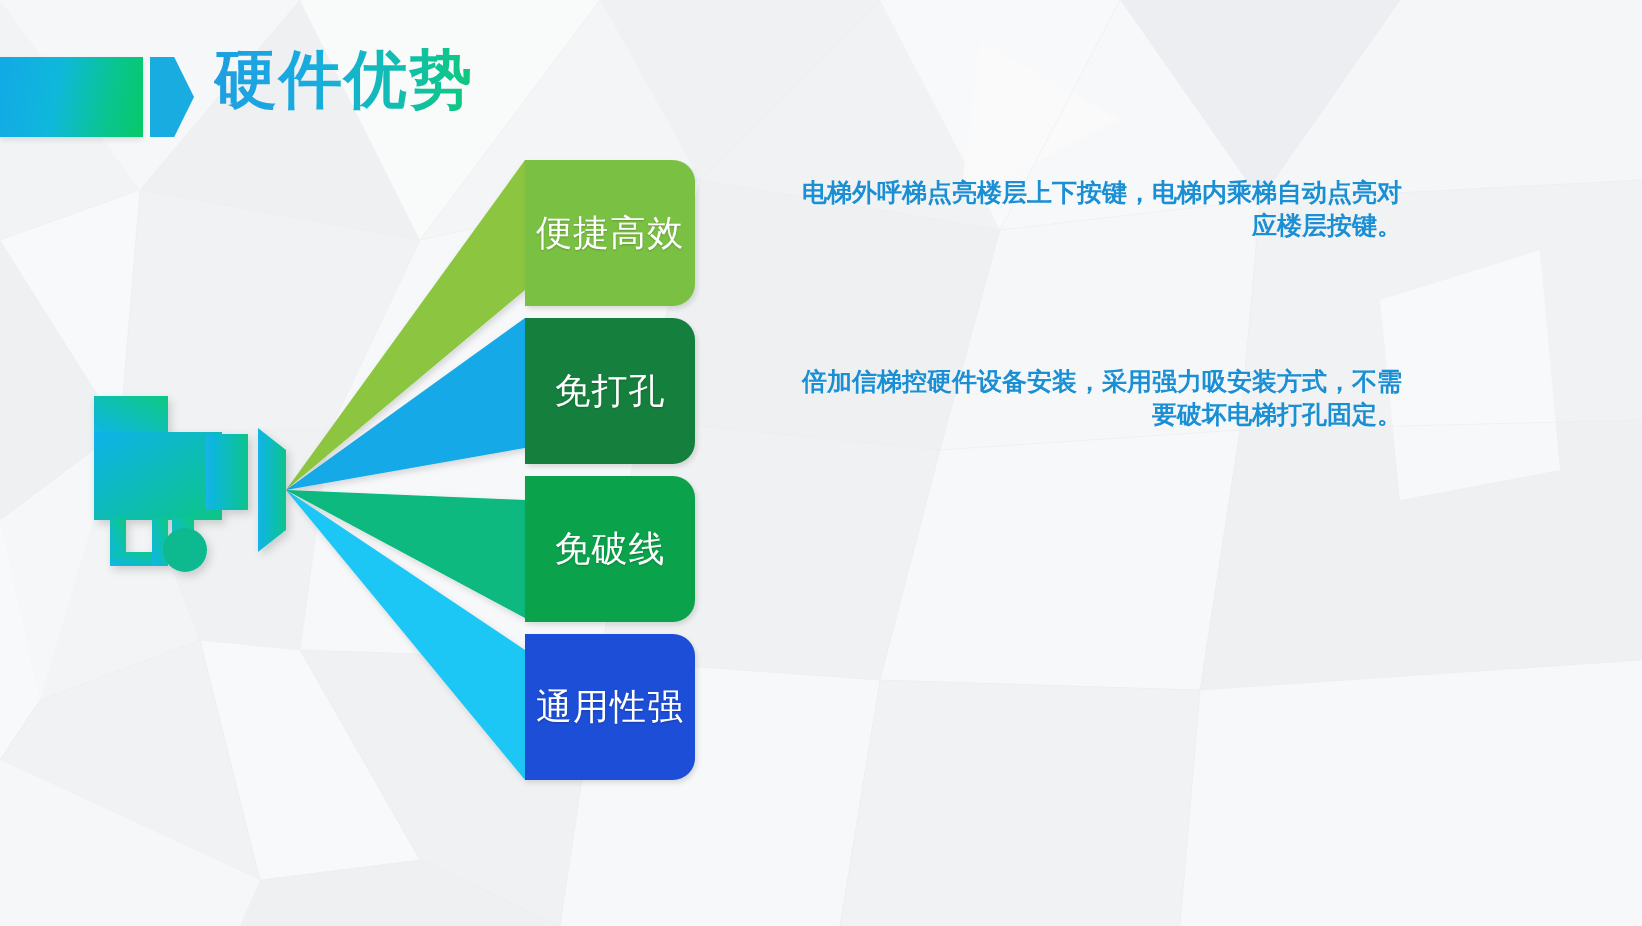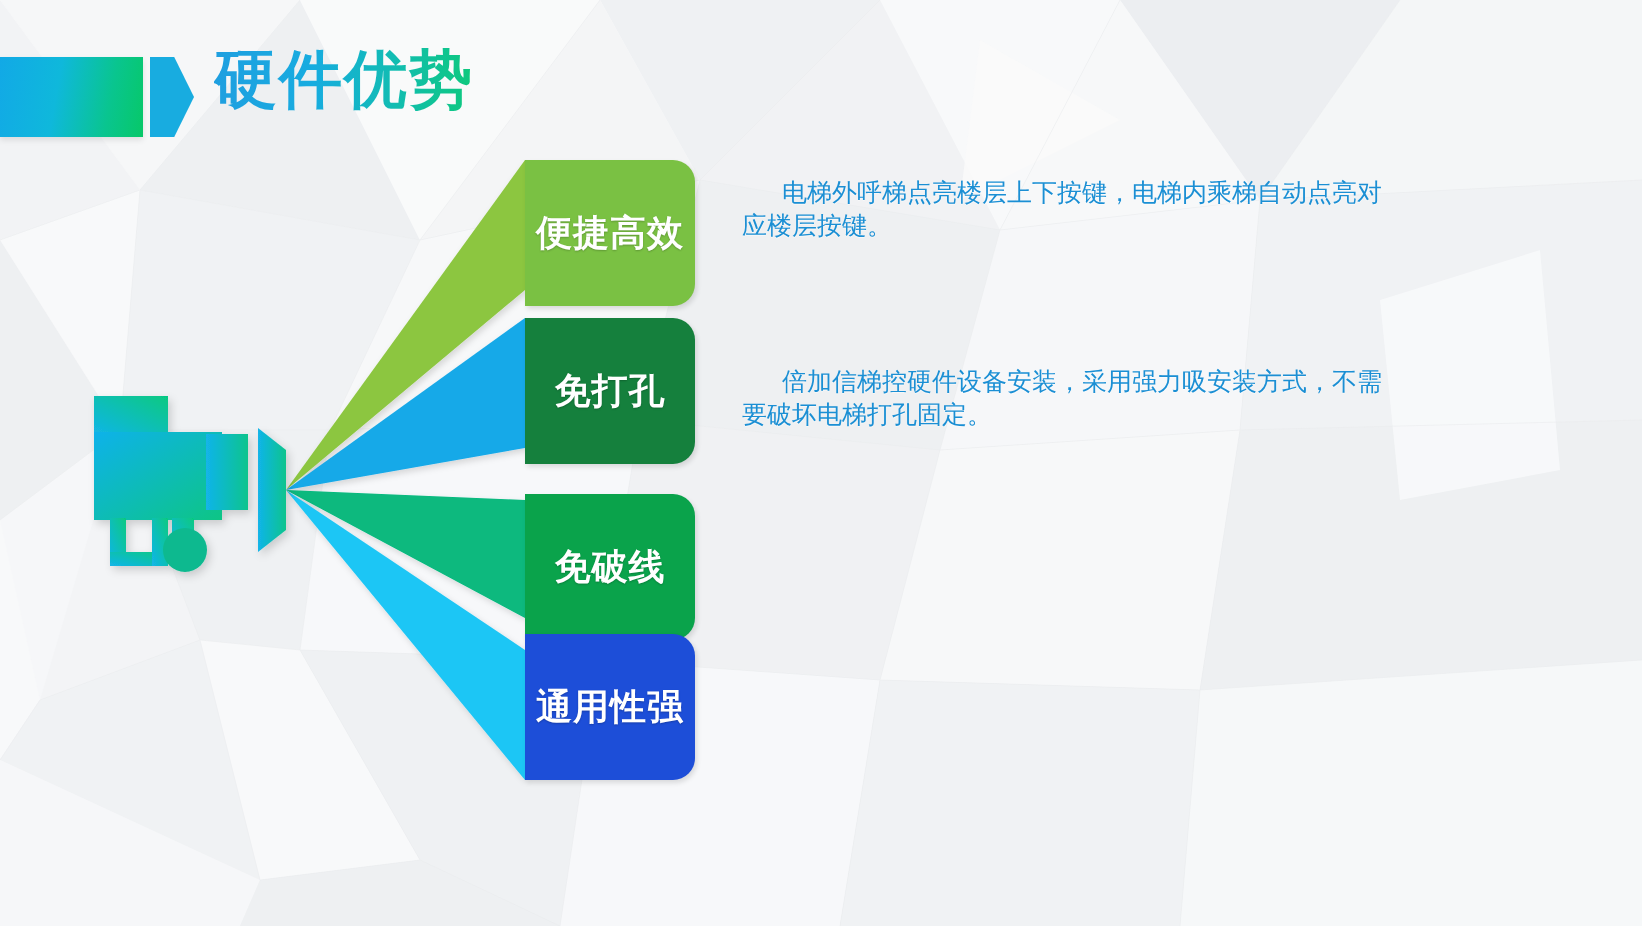--- a/index.html
+++ b/index.html
@@ -1,21 +1,21 @@
 <!DOCTYPE html>
 <html><head>
 <meta charset="utf-8">
 <style>
   html,body{margin:0;padding:0;}
   body{
     width:1642px;height:926px;overflow:hidden;
     font-family:"Liberation Sans","DejaVu Sans",sans-serif;
     background:#f2f3f4;
   }
-  #slide{position:relative;width:1642px;height:926px;overflow:hidden;background:#f4f5f6;}
+  #slide{position:relative;width:1642px;height:926px;overflow:hidden;background:#f4f5f6;text-align:right;}
   #bg{position:absolute;inset:0;width:1642px;height:926px;}
   #art{position:absolute;inset:0;width:1642px;height:926px;}
 
   
   .banner-wrap{position:absolute;left:0;top:57px;height:80px;}
   .banner-bar{
     position:absolute;left:0;top:0;width:143px;height:80px;
     background:linear-gradient(100deg,#12a9e6 0%,#0fb8db 40%,#09c58f 75%,#07c868 100%);
     box-shadow:0 3px 6px rgba(0,0,0,.10);
   }
@@ -36,33 +36,33 @@
   }
 
   
   .card{
     position:absolute;left:525px;width:170px;height:146px;
     border-radius:0 22px 22px 0;
     display:flex;align-items:center;justify-content:center;
     box-shadow:2px 3px 5px rgba(0,0,0,.12);
   }
   .card .ctxt{
-    color:#ffffff;font-size:36px;font-weight:700;letter-spacing:1px;
+    color:#ffffff;font-size:36px;font-weight:400;letter-spacing:1px;
     text-shadow:0 1px 2px rgba(0,0,0,.22);
     white-space:nowrap;
   }
   #card1{top:160px;background:#7ac143;}
   #card2{top:318px;background:#0d9fdb;}
-  #card3{top:494px;background:#0aa34b;}
+  #card3{top:476px;background:#0aa34b;}
   #card4{top:634px;background:#0d9fdb;}
 
   
   .para{
     position:absolute;left:742px;width:660px;
-    color:#1b8fd4;font-weight:400;font-size:25px;line-height:1.32;
+    color:#1b8fd4;font-weight:700;font-size:25px;line-height:1.32;
     text-indent:40px;
     text-shadow:0 1px 1px rgba(255,255,255,.6);
   }
   #para1{top:176px;}
   #para2{top:330px;margin-top:35px;}
   #para3{top:490px;}
   #para4{top:668px;}
 </style>
 </head>
 <body>

